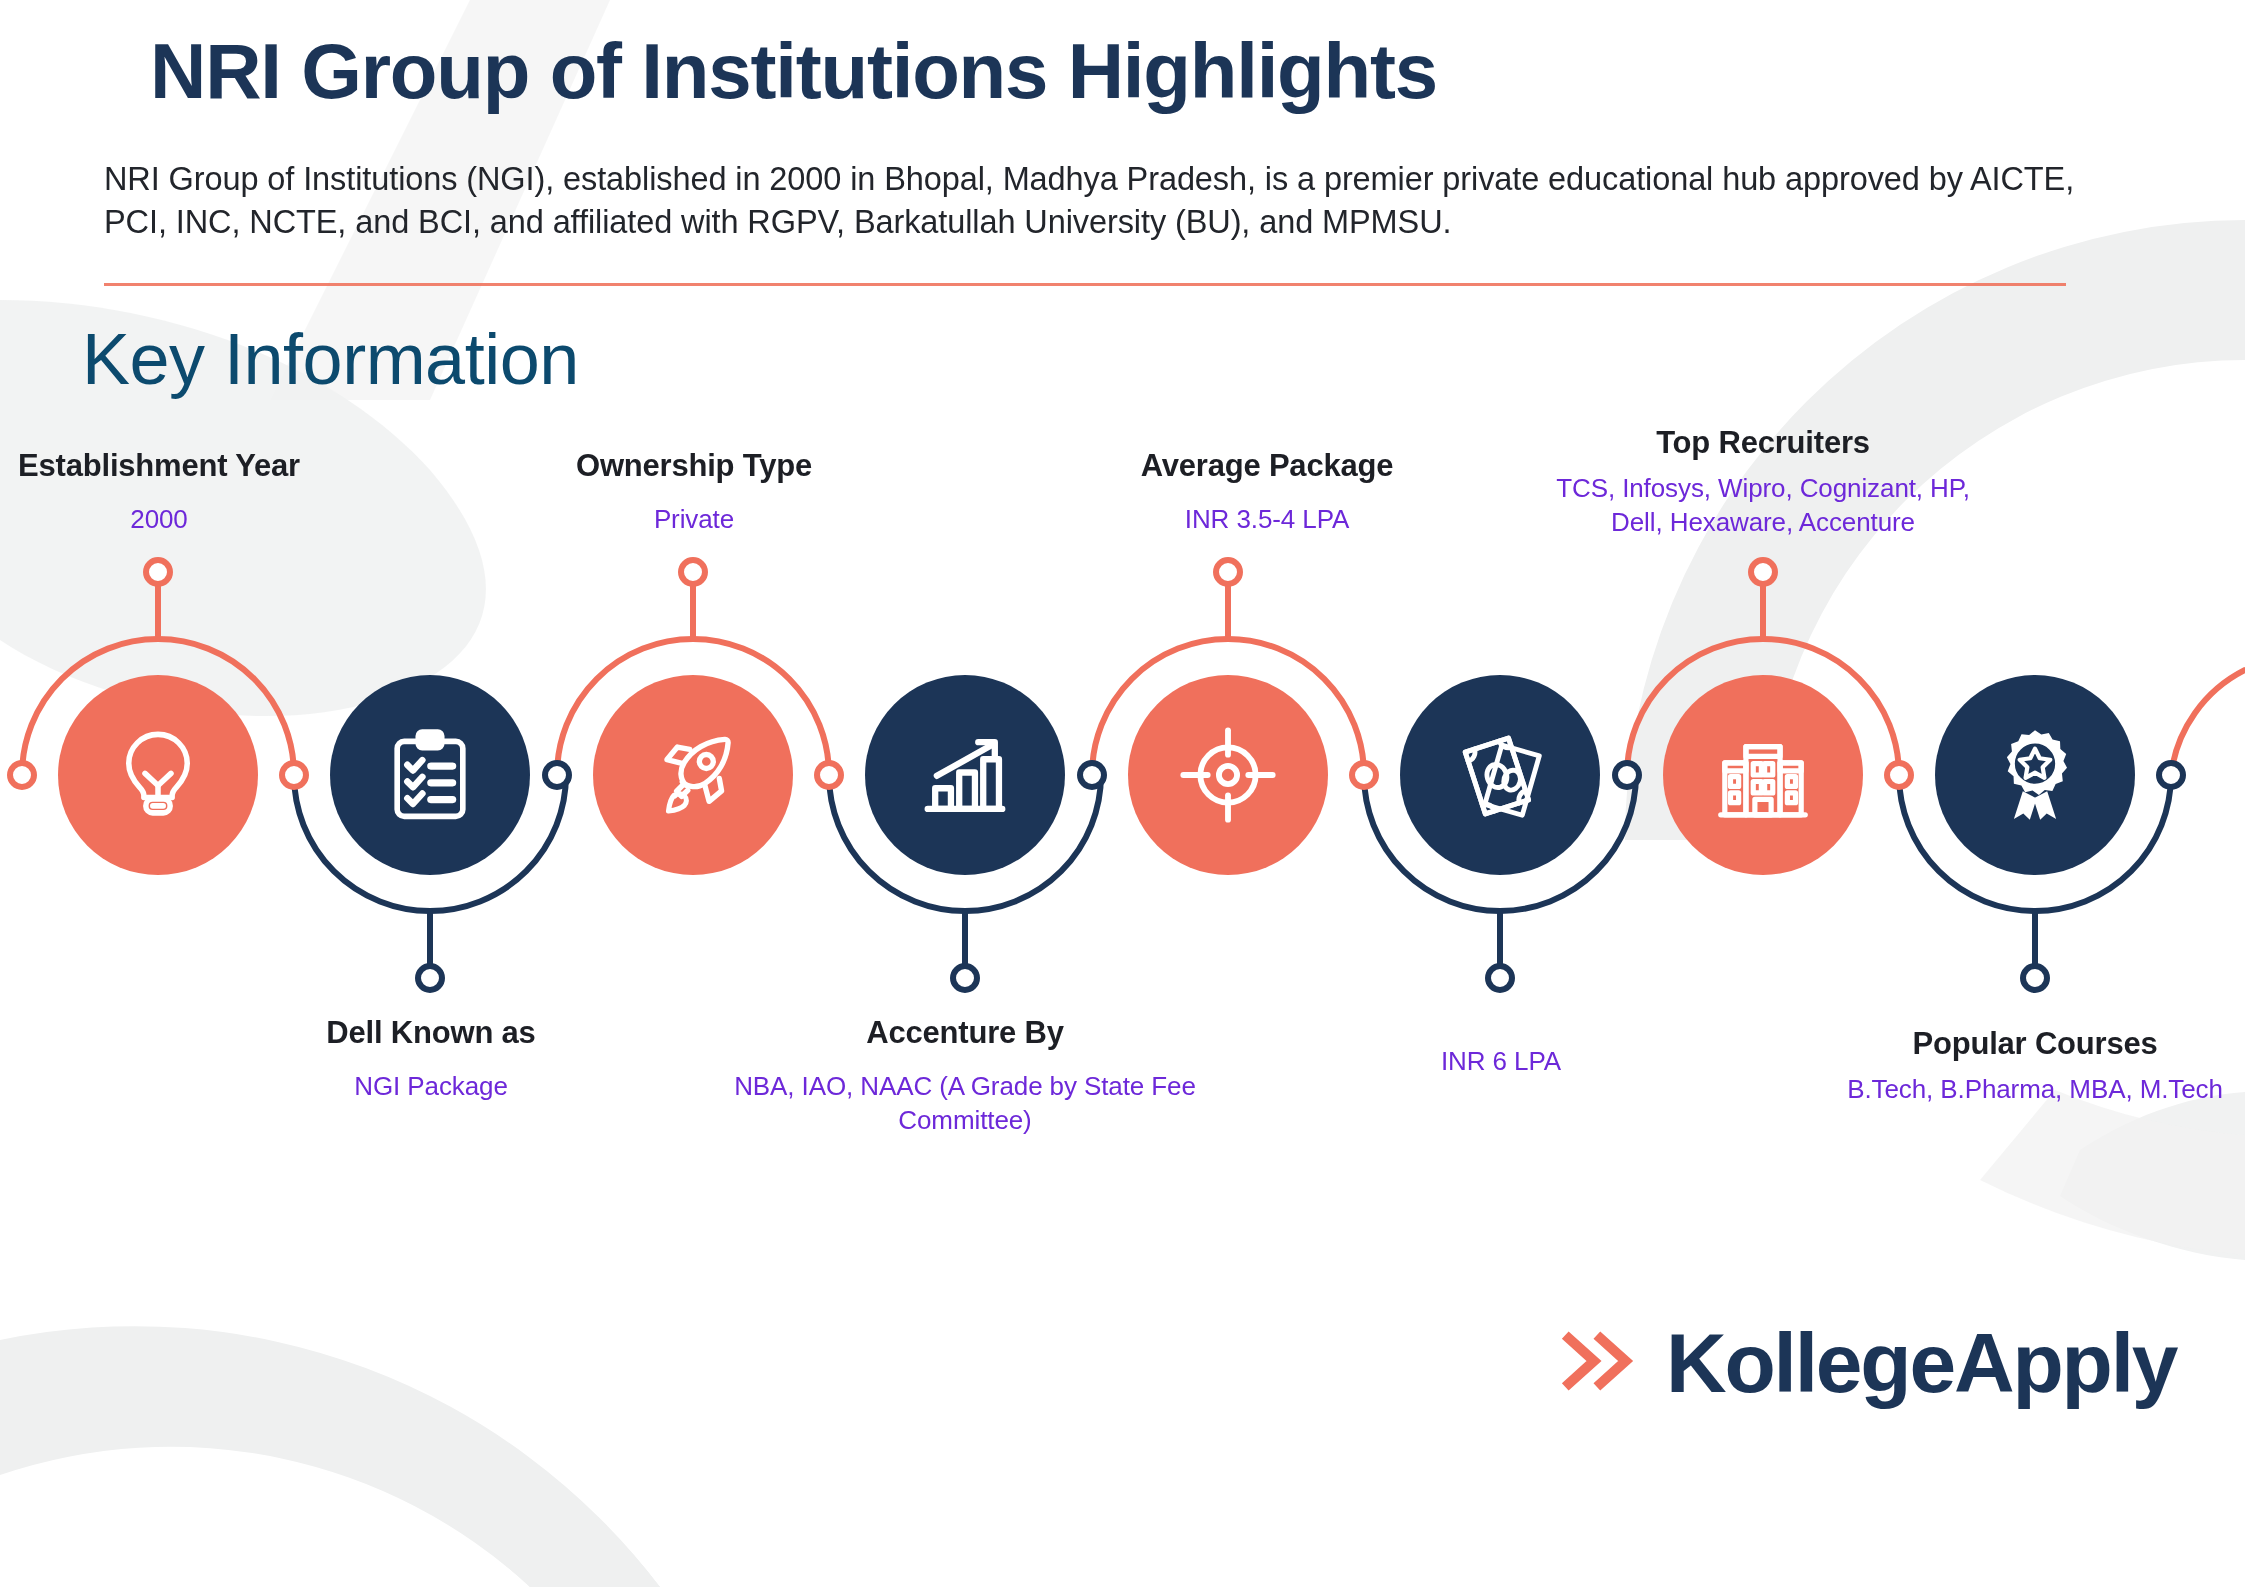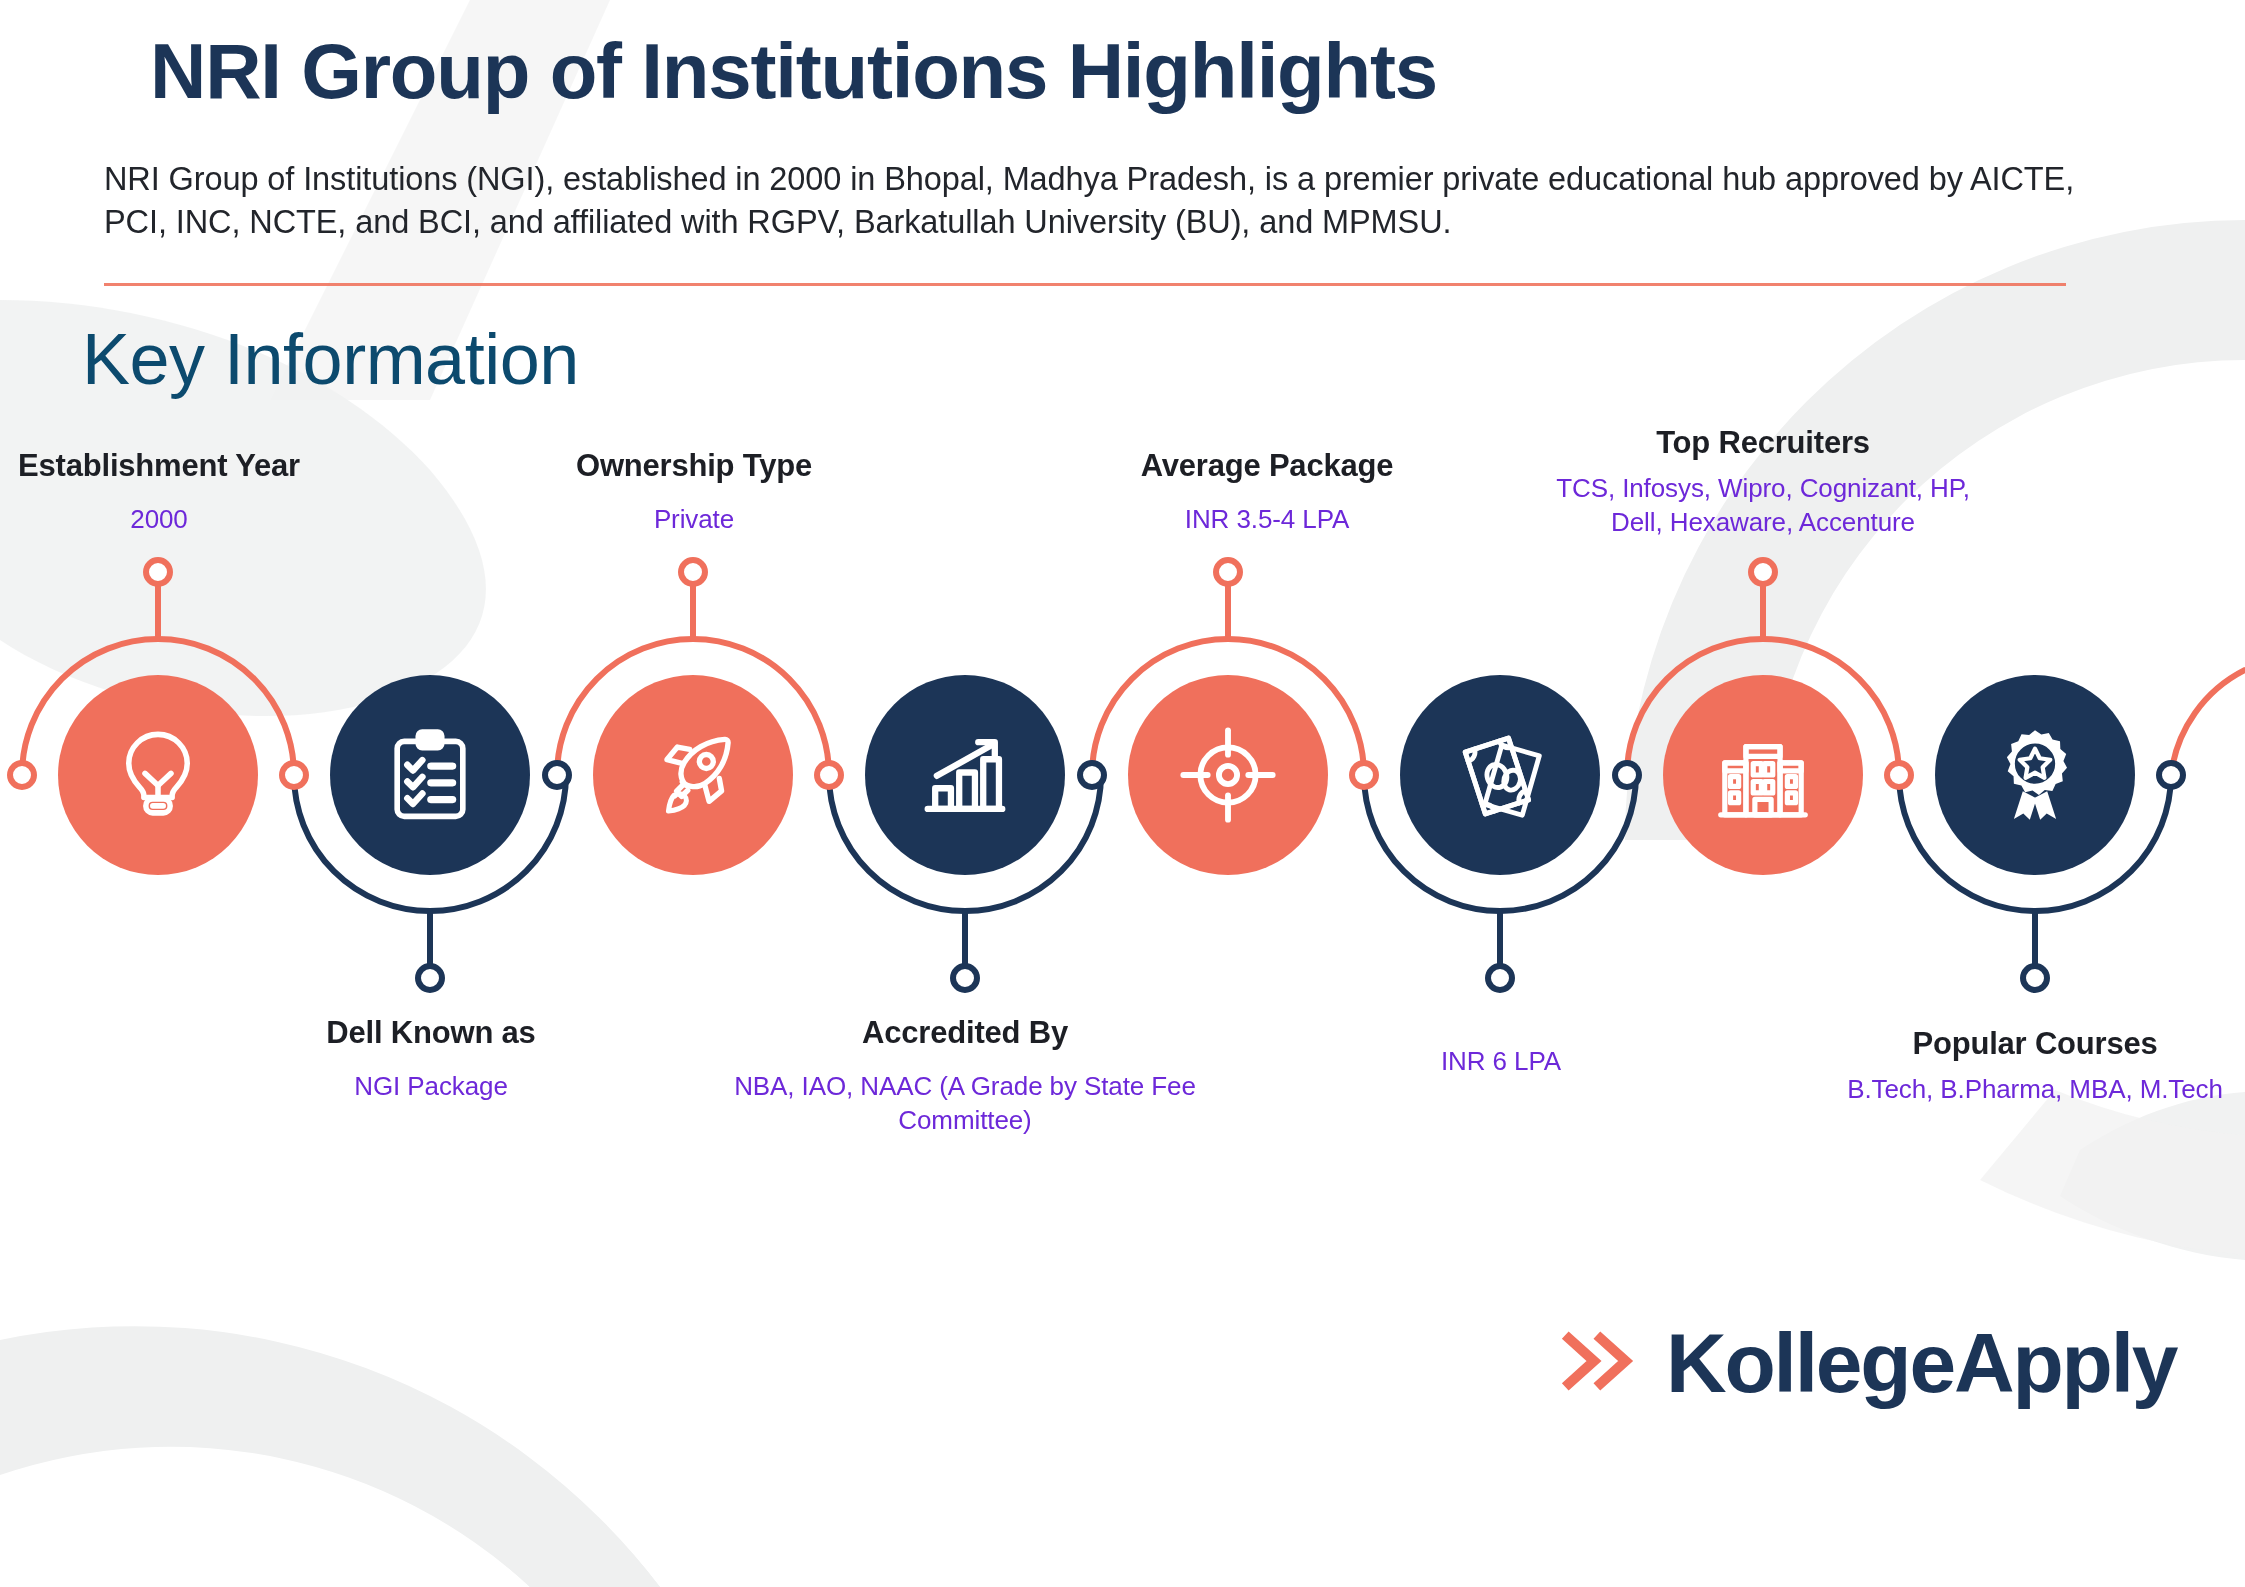--- a/index.html
+++ b/index.html
@@ -365,21 +365,21 @@
     <div class="label-title">Top Recruiters</div>
     <div class="label-value tight">TCS, Infosys, Wipro, Cognizant, HP, Dell, Hexaware, Accenture</div>
   </div>
 
   <div class="label-block" style="left:192px; top:1015px; width:478px;">
     <div class="label-title">Dell Known as</div>
     <div class="label-value">NGI Package</div>
   </div>
 
   <div class="label-block" style="left:715px; top:1015px; width:500px;">
-    <div class="label-title">Accredited By</div>
+    <div class="label-title">Accenture By</div>
     <div class="label-value">NBA, IAO, NAAC (A Grade by State Fee Committee)</div>
   </div>
 
   <div class="label-block" style="left:1262px; top:1026px; width:478px;">
     <div class="label-value">INR 6 LPA</div>
   </div>
 
   <div class="label-block" style="left:1796px; top:1026px; width:478px;">
     <div class="label-title">Popular Courses</div>
     <div class="label-value tight">B.Tech, B.Pharma, MBA, M.Tech</div>

